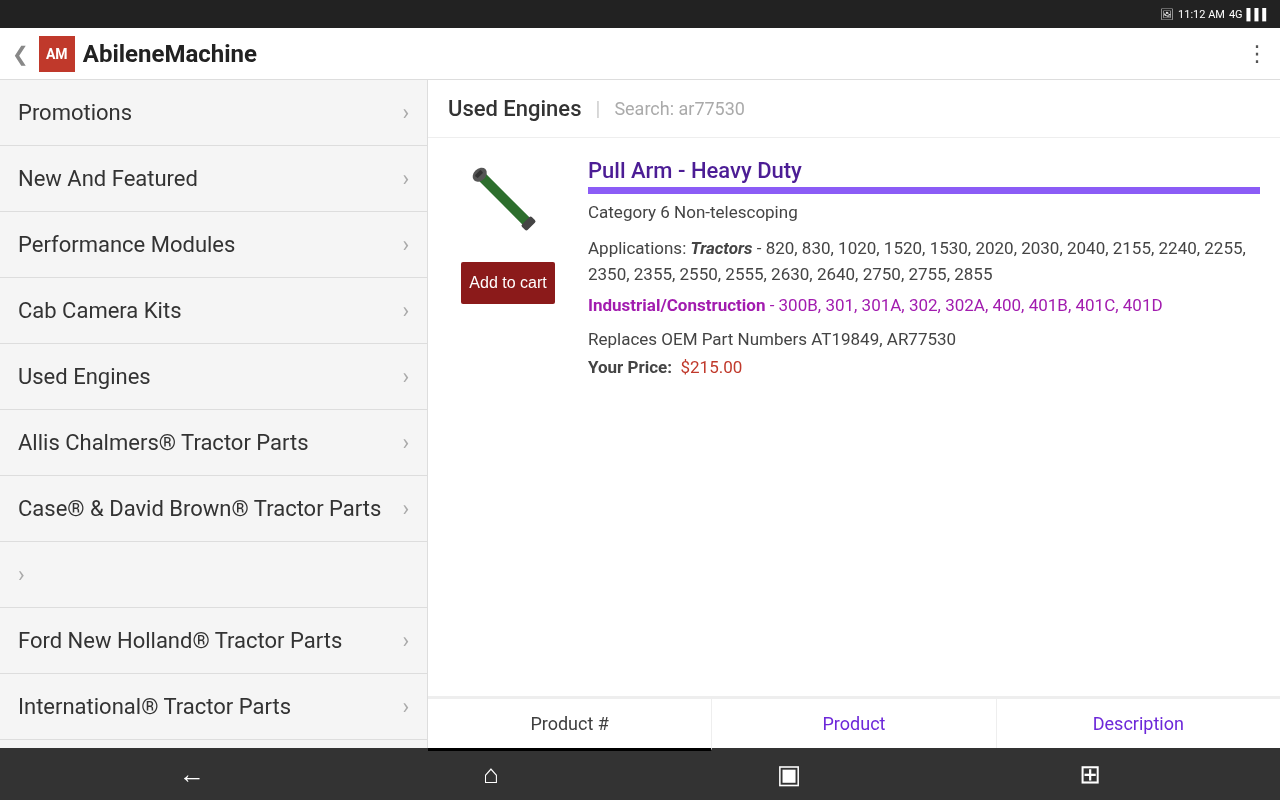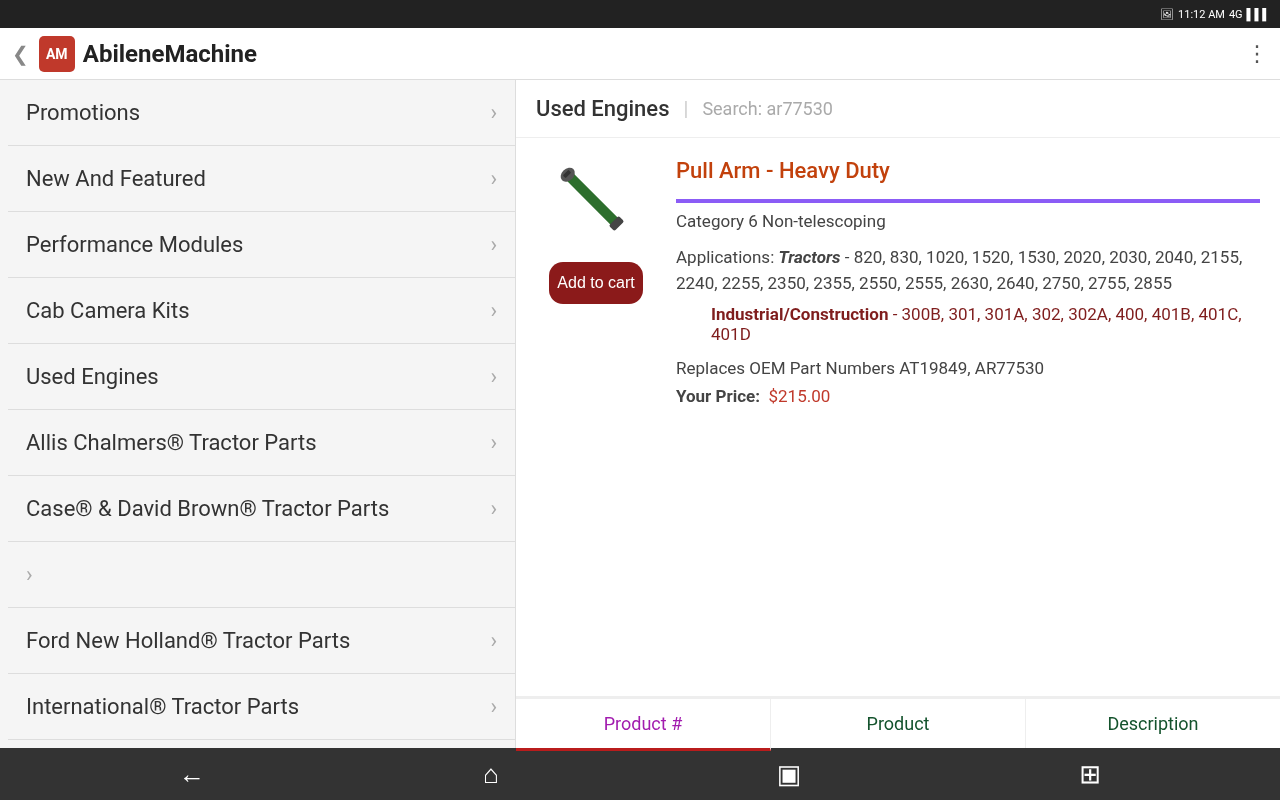--- a/index.html
+++ b/index.html
@@ -45,21 +45,21 @@
     }
     .app-logo {
       display: flex;
       align-items: center;
       gap: 8px;
     }
     .logo-icon {
       width: 36px;
       height: 36px;
       background: #c0392b;
-      border-radius: 5px;
+      border-radius: 0;
       display: flex;
       align-items: center;
       justify-content: center;
       color: white;
       font-weight: bold;
       font-size: 14px;
     }
     .app-title {
       font-size: 24px;
       font-weight: 400;
@@ -73,25 +73,24 @@
     }
 
     
     .main-container {
       display: flex;
       height: calc(800px - 28px - 52px - 52px);
     }
 
     
     .sidebar {
-      width: 516px;
+      width: 428px;
       background: #f5f5f5;
       border-right: 1px solid #ddd;
       overflow-y: auto;
-      padding-left: 8px;
     }
     .sidebar-item {
       display: flex;
       align-items: center;
       justify-content: space-between;
       padding: 20px 18px;
       border-bottom: 1px solid #ddd;
       background: #f5f5f5;
       cursor: pointer;
       min-height: 60px;
@@ -152,59 +151,58 @@
       width: 90px;
       height: 90px;
       display: flex;
       align-items: center;
       justify-content: center;
     }
     .add-to-cart-btn {
       background: #8B1A1A;
       color: white;
       border: none;
-      border-radius: 14px;
+      border-radius: 2px;
       padding: 12px 8px;
       font-size: 16px;
       cursor: pointer;
       white-space: nowrap;
     }
     .product-info {
       flex: 1;
     }
     .product-title {
       font-size: 22px;
-      color: #c2410c;
+      color: #4c1d95;
       font-weight: 500;
       margin-bottom: 8px;
-      border-bottom: 4px solid #8b5cf6;
-      padding-bottom: 16px;
+      border-bottom: 7px solid #8b5cf6;
+      padding-bottom: 4px;
     }
     .product-sku {
       font-size: 17px;
       color: #444;
       margin-bottom: 4px;
     }
     .product-category {
       font-size: 17px;
       color: #444;
       margin-bottom: 14px;
     }
     .product-applications {
       font-size: 17px;
       color: #444;
       margin-bottom: 8px;
       line-height: 1.5;
     }
     .product-applications strong { font-weight: 700; font-style: italic; }
     .product-industrial {
       font-size: 17px;
-      color: #7f1d1d;
+      color: #a21caf;
       margin-bottom: 14px;
-      margin-left: 35px;
     }
     .product-industrial strong { font-weight: 700; }
     .product-replaces {
       font-size: 17px;
       color: #444;
       margin-bottom: 8px;
     }
     .product-price {
       font-size: 17px;
       color: #444;
@@ -216,27 +214,27 @@
     .bottom-tabs {
       display: flex;
       border-top: 3px solid #eee;
       background: #fff;
     }
     .bottom-tab {
       flex: 1;
       padding: 14px 0;
       text-align: center;
       font-size: 18px;
-      color: #14532d;
+      color: #6d28d9;
       cursor: pointer;
       border-right: 1px solid #eee;
     }
     .bottom-tab.active {
-      border-bottom: 3px solid #b91c1c;
-      color: #a21caf;
+      border-bottom: 3px solid #000000;
+      color: #404040;
       margin-bottom: -3px;
     }
     .bottom-tab:last-child { border-right: none; }
 
     
     .nav-bar {
       height: 52px;
       background: #333;
       display: flex;
       align-items: center;

